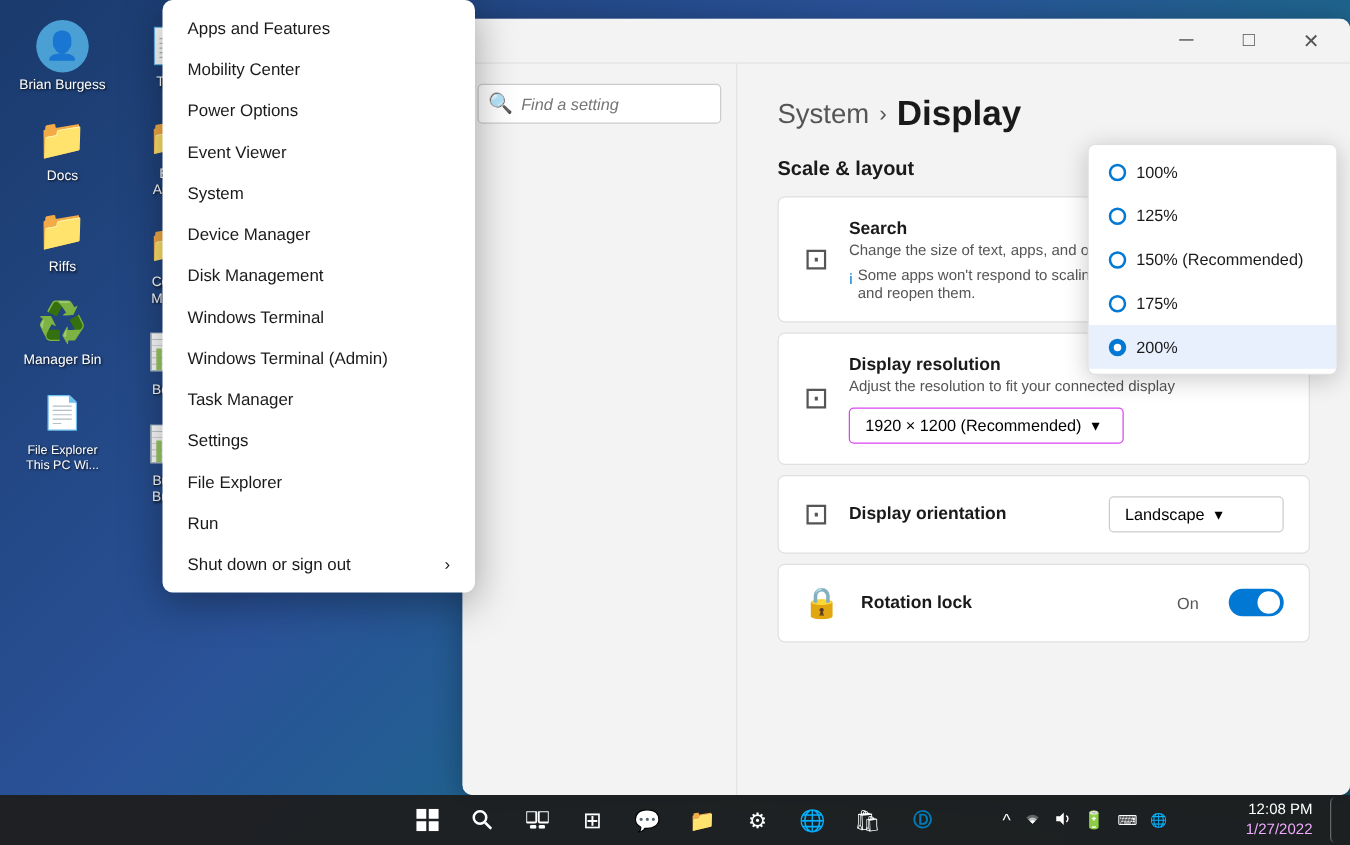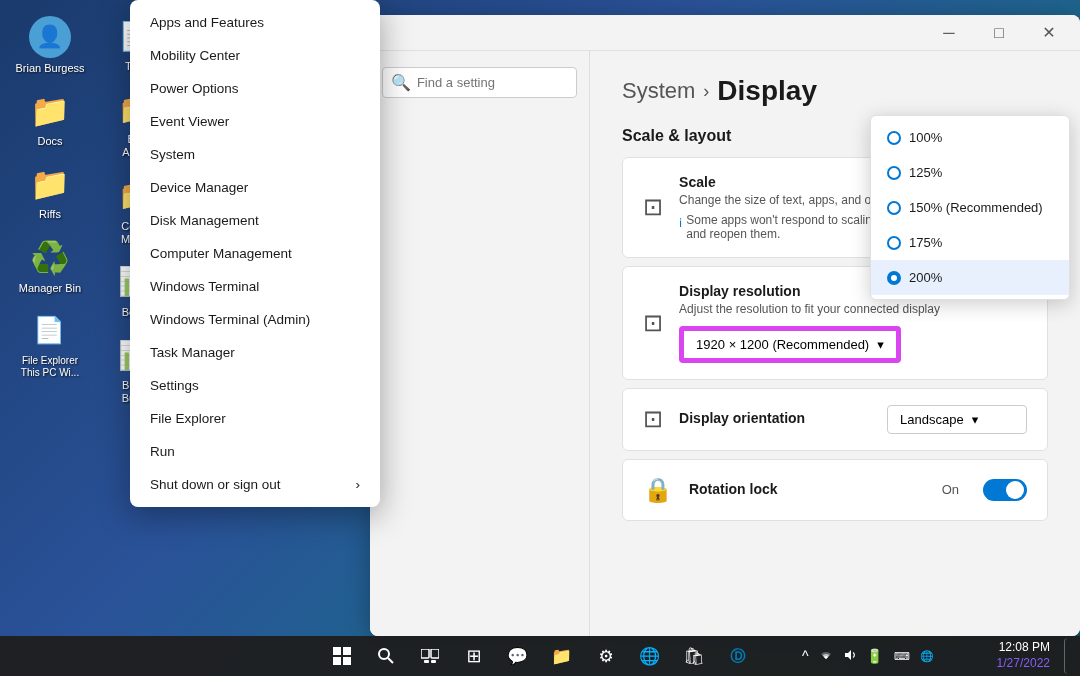--- a/index.html
+++ b/index.html
@@ -231,21 +231,21 @@
 
     
     .resolution-dropdown {
       display: flex;
       align-items: center;
       gap: 8px;
       margin-top: 8px;
     }
     .dropdown-btn {
       background: white;
-      border: 5px solid #d946ef;
+      border: 1px solid #d946ef;
       border-radius: 4px;
       padding: 6px 12px;
       font-size: 13px;
       cursor: pointer;
       display: flex;
       align-items: center;
       gap: 8px;
       min-width: 220px;
     }
 
@@ -394,21 +394,21 @@
       padding: 2px 6px;
       border-radius: 4px;
     }
     .clock-time {
       font-size: 12px;
       color: white;
       margin-left: 48px;
     }
     .clock-date {
       font-size: 12px;
-      color: #8b5cf6;
+      color: #f0abfc;
     }
     .taskbar-left {
       display: flex;
       align-items: center;
       gap: 4px;
     }
   </style>
 </head>
 <body>
 
@@ -494,23 +494,20 @@
       <span>Event Viewer</span>
     </div>
     <div class="menu-item">
       <span>System</span>
     </div>
     <div class="menu-item">
       <span>Device Manager</span>
     </div>
     <div class="menu-item">
       <span>Disk Management</span>
-    </div>
-    <div class="menu-item">
-      <span>Computer Management</span>
     </div>
     <div class="menu-item">
       <span>Windows Terminal</span>
     </div>
     <div class="menu-item">
       <span>Windows Terminal (Admin)</span>
     </div>
     <div class="menu-item">
       <span>Task Manager</span>
     </div>
@@ -536,37 +533,37 @@
         <button class="tb-btn">□</button>
         <button class="tb-btn close">✕</button>
       </div>
     </div>
 
     <div class="settings-body">
 
       <div class="settings-sidebar">
         <div class="settings-search">
           <span style="color:#888;margin-right:6px;">🔍</span>
-          <input type="text" placeholder="Find a setting" style="background: transparent;">
+          <input type="text" placeholder="Find a setting" style="background: transparent; font-style: italic;">
         </div>
       </div>
 
       <div class="settings-main">
         <div class="breadcrumb">
           <span class="breadcrumb-system">System</span>
           <span class="breadcrumb-sep">›</span>
           <span class="breadcrumb-display">Display</span>
         </div>
 
         <div class="section-title">Scale &amp; layout</div>
 
         <div class="setting-card">
           <div class="setting-icon">⊡</div>
           <div class="setting-info">
-            <div class="setting-name">Scale</div>
+            <div class="setting-name">Search</div>
             <div class="setting-desc">Change the size of text, apps, and other items</div>
             <div class="setting-note">
               <span class="info-icon">ℹ</span>
               <span class="setting-note-text">Some apps won't respond to scaling changes until you close and reopen them.</span>
             </div>
           </div>
         </div>
 
         <div class="setting-card">
           <div class="setting-icon">⊡</div>

